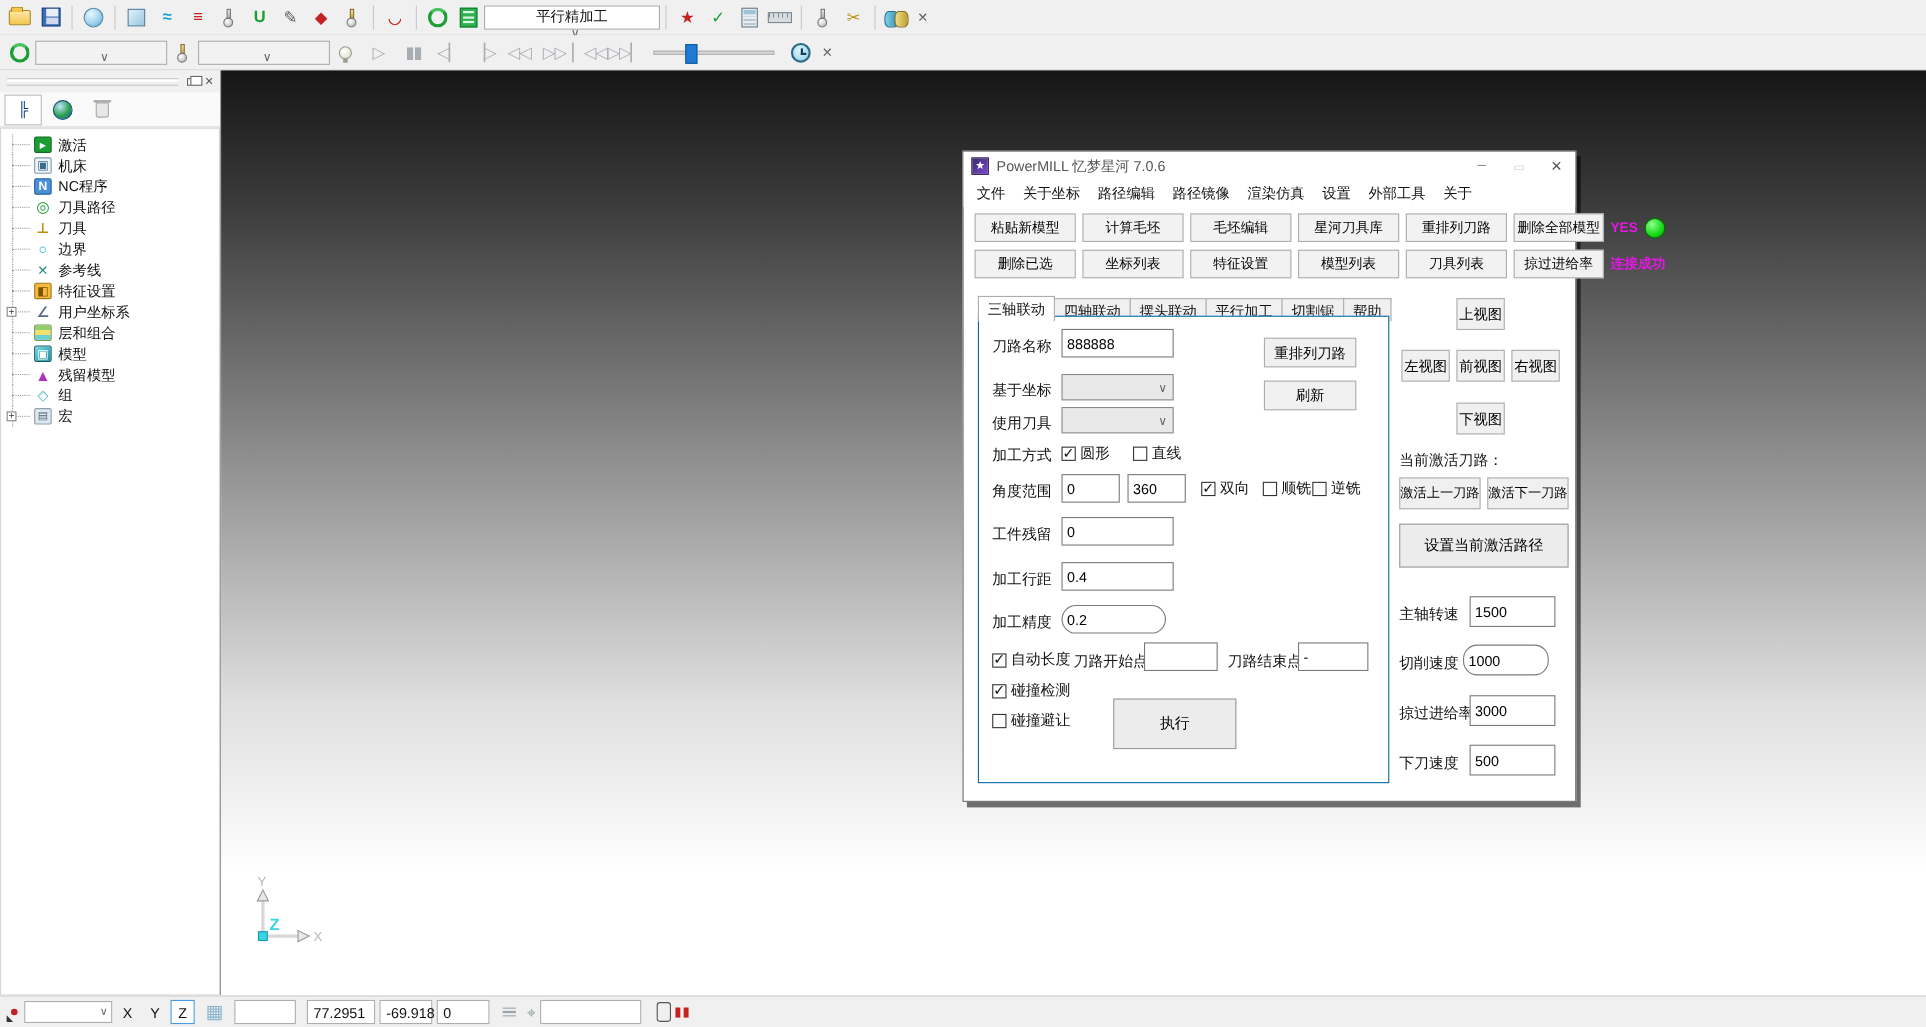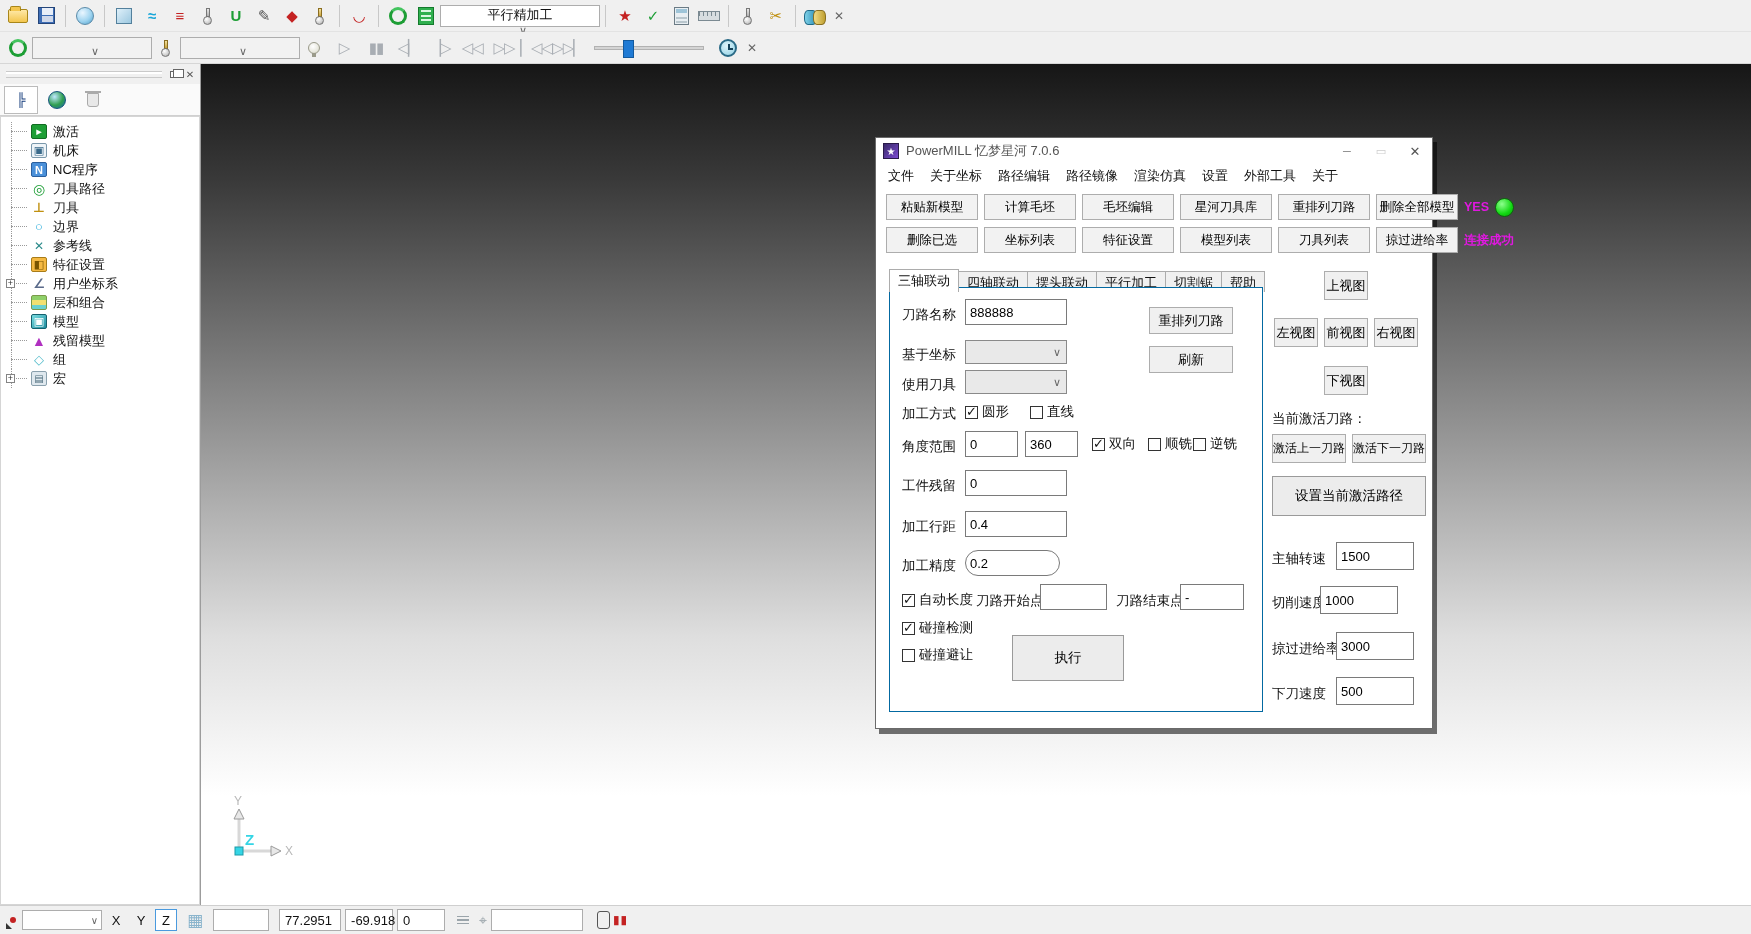--- a/index.html
+++ b/index.html
@@ -479,21 +479,21 @@
   <button class="sidebtn" style="left:448px;top:228px;width:44px;height:29px">下视图</button>
 
   <span class="sidelabel" style="left:396px;top:272px">当前激活刀路：</span>
   <button class="sidebtn" style="left:396px;top:296px;width:74px;height:29px;font-size:12px">激活上一刀路</button>
   <button class="sidebtn" style="left:476px;top:296px;width:74px;height:29px;font-size:12px">激活下一刀路</button>
   <button class="bigbtn" style="left:396px;top:338px;width:154px;height:40px">设置当前激活路径</button>
 
   <span class="sidelabel" style="left:396px;top:412px">主轴转速</span>
   <input class="sidein" style="left: 460px; top: 404px;" value="1500">
   <span class="sidelabel" style="left:396px;top:456px">切削速度</span>
-  <input class="sidein" style="left: 444px; top: 448px;" value="1000">
+  <input class="sidein" style="left: 454px; top: 448px; border-radius: 13px;" value="1000">
   <span class="sidelabel" style="left:396px;top:502px">掠过进给率</span>
   <input class="sidein" style="left: 460px; top: 494px;" value="3000">
   <span class="sidelabel" style="left:396px;top:547px">下刀速度</span>
   <input class="sidein" style="left: 460px; top: 539px;" value="500">
 </div>
 
 <div id="statusbar">
   <span class="sb-swatch">
       <span class="dot"></span>
     </span>

